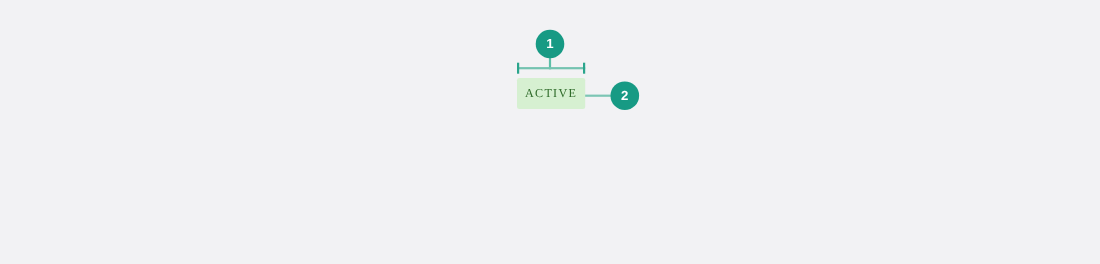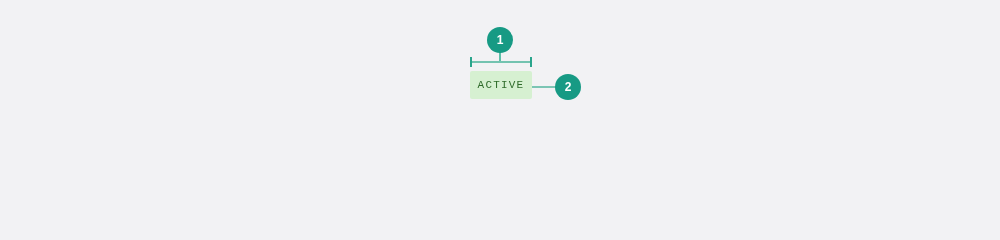--- a/index.html
+++ b/index.html
@@ -93,21 +93,21 @@
     height: 28px;
     background: #d6f0d1;
     border-radius: 2px;
     display: flex;
     align-items: center;
     justify-content: center;
     z-index: 4;
     box-sizing: border-box;
   }
   #status-chip .chip-label {
-    font-family: Liberation Mono, monospace;
+    font-family: Liberation Serif, serif;
     font-size: 11px;
     letter-spacing: 1.2px;
     color: #2f6b2a;
     white-space: nowrap;
   }
 </style>
 </head>
 <body>
 
 <div id="canvas">

